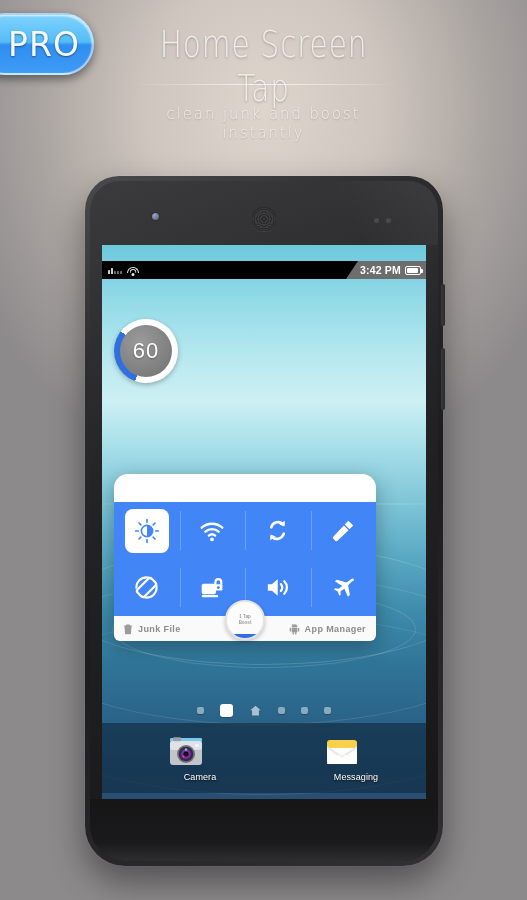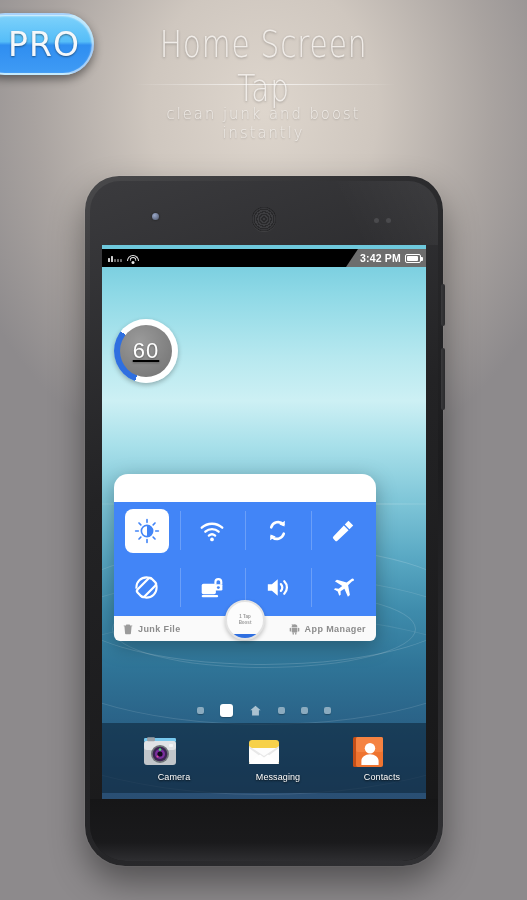--- a/index.html
+++ b/index.html
@@ -84,21 +84,21 @@
       #3e8bab 66%, #2f7497 76%, #2a6287 86%, #27537a 94%, #2a4e72 100%);
   }
   .ripple { position:absolute; border-radius:50%; border:1px solid rgba(255,255,255,.16); }
   .r1 { left:-40px; top:300px; width:404px; height:120px; }
   .r2 { left:-70px; top:330px; width:464px; height:150px; border-color:rgba(255,255,255,.12); }
   .r3 { left:-100px; top:370px; width:524px; height:180px; border-color:rgba(255,255,255,.09); }
   .r4 { left:10px; top:345px; width:304px; height:78px; border-color:rgba(255,255,255,.14); }
   .horizon { position:absolute; left:0; top:258px; width:324px; height:2px;
     background:linear-gradient(90deg,rgba(255,255,255,.05),rgba(255,255,255,.30),rgba(255,255,255,.05)); }
   
-  .statusbar { position:absolute; left:0; top:4px; width:324px; height:18px;
+  .statusbar { position:absolute; left:0; top:16px; width:324px; height:18px;
     background:#000; display:flex; align-items:center; z-index:6; }
   .sb-left { display:flex; align-items:flex-end; gap:4px; padding-left:6px; height:18px; }
   .sig { display:flex; align-items:flex-end; gap:1px; padding-bottom:5px; }
   .sig i { display:block; width:2px; background:#cfcfcf; border-radius:.5px; }
   .sig i:nth-child(1){height:4px;} .sig i:nth-child(2){height:6px;}
   .sig i:nth-child(3){height:3px;background:#6b6b6b;} .sig i:nth-child(4){height:3px;background:#6b6b6b;}
   .sig i:nth-child(5){height:3px;background:#6b6b6b;}
   .wifi-sb { position:relative; width:13px; height:11px; margin-bottom:3px; }
   .wifi-sb b { position:absolute; left:50%; transform:translateX(-50%); border-radius:50% 50% 0 0/100% 100% 0 0;
     border:1.6px solid #e8e8e8; border-bottom:none; }
@@ -114,21 +114,21 @@
   .batt { position:relative; width:16px; height:9px; border:1.3px solid #fff; border-radius:2px; }
   .batt::after { content:""; position:absolute; right:-3px; top:2px; width:2px; height:4px; background:#fff; border-radius:0 1px 1px 0;}
   .batt i { position:absolute; left:1px; top:1px; bottom:1px; width:11px; background:#fff; border-radius:1px; }
   
   .badge60 { position:absolute; left:12px; top:74px; width:64px; height:64px; z-index:5; }
   .badge60 .ring { position:absolute; inset:0; border-radius:50%;
     background:conic-gradient(from 200deg, #2f6fe0 0deg 108deg, #ffffff 108deg 360deg);
     box-shadow:0 2px 5px rgba(0,0,0,.28); }
   .badge60 .hole { position:absolute; inset:6px; border-radius:50%;
     background:radial-gradient(circle at 38% 32%, #9a9a9a, #7d7d7d 70%, #6f6f6f 100%);
-    display:flex; align-items:center; justify-content:center;text-decoration:underline; }
+    display:flex; align-items:center; justify-content:center; }
   .badge60 .num { font-size:22px; color:#fff; font-weight:300; letter-spacing:1px;
     text-shadow:0 1px 2px rgba(0,0,0,.3); }
   
   .panel { position:absolute; left:12px; top:229px; width:262px; z-index:5;
     filter:drop-shadow(0 5px 10px rgba(0,0,0,.3)); }
   .panel-head { height:28px; background:#fff; border-radius:14px 14px 0 0; }
   .grid { background:#4285f7; padding:0; }
   .grow { display:flex; height:57px; }
   .cell { flex:1; display:flex; align-items:center; justify-content:center; position:relative; }
   .cell + .cell::before { content:""; position:absolute; left:0; top:9px; bottom:9px; width:1px;
@@ -390,32 +390,20 @@
               <rect x="2" y="5" width="30" height="24" rx="3" fill="#f7d14a"></rect>
               <path d="M2 13 h30 v13 a3 3 0 0 1-3 3 H5 a3 3 0 0 1-3-3 Z" fill="#fdfdfd"></path>
               <path d="M2 13 L17 24 L32 13 L32 11 L17 21 L2 11 Z" fill="#e8e8e8"></path>
               <path d="M2 28.4 L13 19.5 L17 22.6 L21 19.5 L32 28.4 L32 29 H2 Z" fill="#ffffff"></path>
             </svg>
           </span>
           <span class="dock-label">Messaging</span>
         </div>
 
 
-        <div class="dock-item">
-          <span class="dock-icon">
-            <svg width="34" height="34" viewBox="0 0 34 34">
-              <rect x="2" y="2" width="6" height="30" rx="1.5" fill="#c44f18"></rect>
-              <rect x="5" y="2" width="27" height="30" rx="2" fill="#ef7430"></rect>
-              <rect x="5" y="2" width="27" height="15" rx="2" fill="#f58342"></rect>
-              <circle cx="19" cy="13.2" r="5.2" fill="#ffffff"></circle>
-              <path d="M19 19.2 c-5.0 0-8.6 3.0-8.6 6.6 V30 h17.2 v-4.2 c0-3.6-3.6-6.6-8.6-6.6 Z" fill="#ffffff"></path>
-            </svg>
-          </span>
-          <span class="dock-label">Contacts</span>
-        </div>
 
       </div>
     </div>
 
     <div class="navbar">
       <span>
         <svg width="26" height="20" viewBox="0 0 30 22">
           <path d="M11.5 4.0 L4.0 10.6 L11.5 17.2 V13.0 H19.0 a3.0 3.0 0 0 0 0-6.0 H11.5 Z" fill="none" stroke="#d8d8d8" stroke-width="1.7" stroke-linejoin="round"></path>
         </svg>
       </span>

